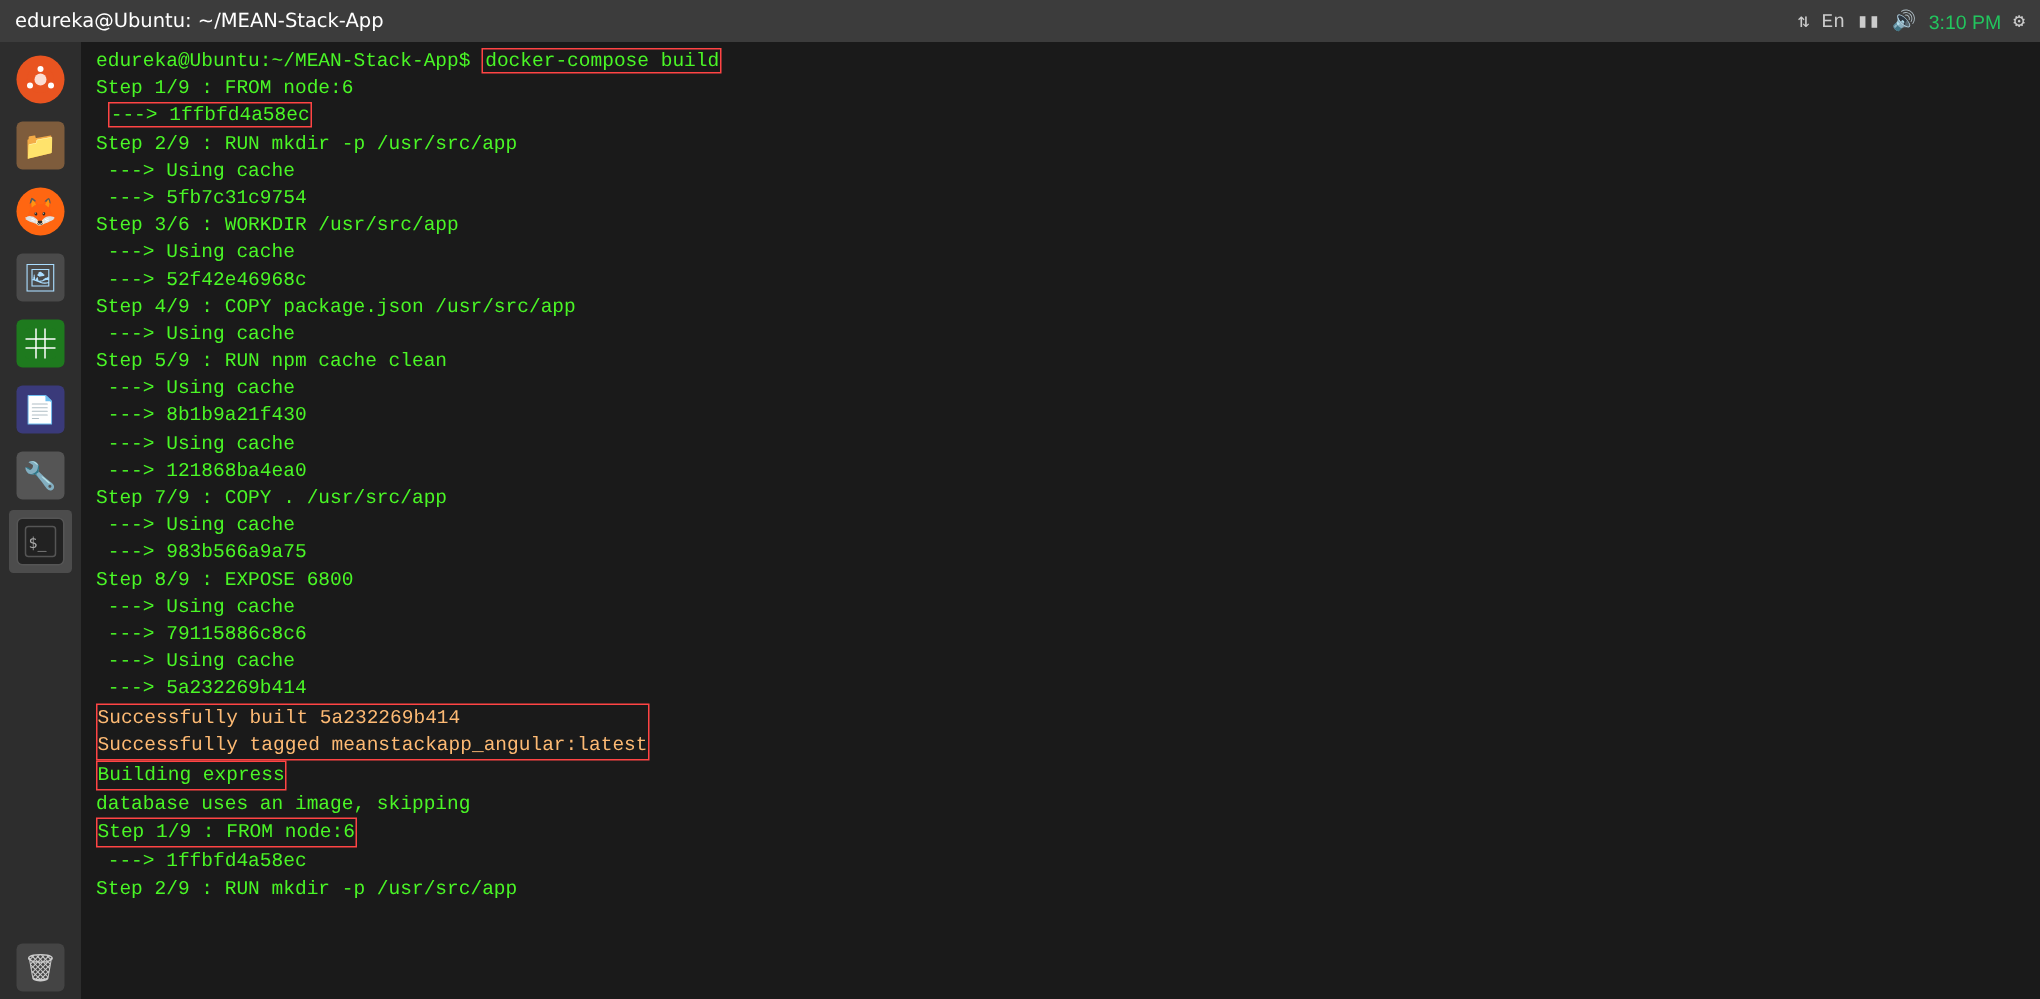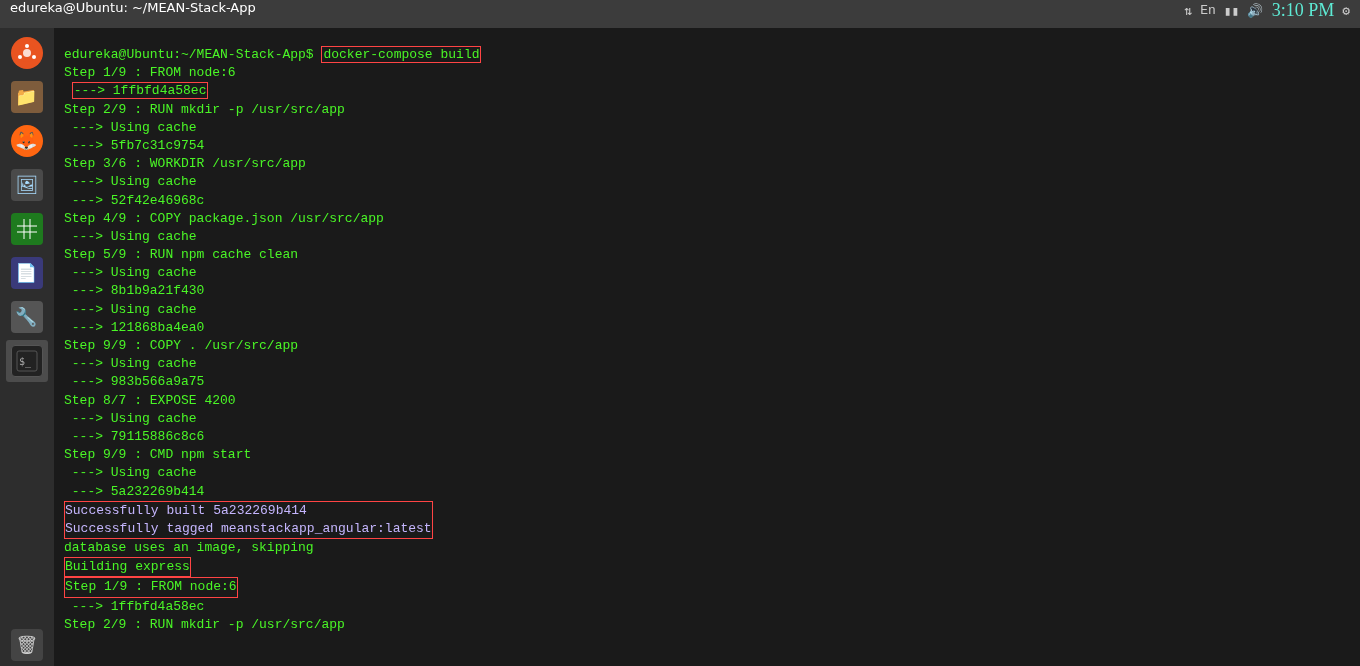--- a/index.html
+++ b/index.html
@@ -11,43 +11,43 @@
       overflow: hidden;
       display: flex;
       flex-direction: column;
     }
 
     
     .titlebar {
       background: #3c3c3c;
       height: 28px;
       display: flex;
-      align-items: flex-start;
+      align-items: center;
       justify-content: space-between;
       padding: 0 10px;
       flex-shrink: 0;
     }
     .titlebar-title {
       color: #ffffff;
       font-size: 13px;
       font-family: 'DejaVu Sans', Arial, sans-serif;
     }
     .titlebar-right {
       display: flex;
       align-items: center;
       gap: 8px;
     }
     .titlebar-icon {
       color: #cccccc;
       font-size: 13px;
     }
     .titlebar-time {
-      color: #5eead4;
-      font-size: 18px;
-      font-family: Liberation Serif, serif;
+      color: #22c55e;
+      font-size: 13px;
+      font-family: Liberation Sans, sans-serif;
     }
 
     
     .main-area {
       display: flex;
       flex: 1;
       overflow: hidden;
     }
 
     
@@ -101,21 +101,21 @@
     
     .terminal {
       flex: 1;
       background: #1a1a1a;
       display: flex;
       flex-direction: column;
       overflow: hidden;
     }
     .terminal-content {
       flex: 1;
-      padding: 18px 10px;
+      padding: 4px 10px;
       overflow: hidden;
       color: #4af626;
       font-size: 13px;
       line-height: 1.4;
     }
     .line {
       white-space: pre;
       display: block;
     }
     .cmd-highlight {
@@ -125,21 +125,21 @@
       padding: 0 1px;
     }
     .hash-highlight {
       border: 1px solid #ff4444;
       color: #4af626;
       background: transparent;
       padding: 0 1px;
     }
     .success-highlight {
       border: 1px solid #ff4444;
-      color: #c4b5fd;
+      color: #fdba74;
       background: transparent;
       display: inline-block;
     }
     .building-highlight {
       border: 1px solid #ff4444;
       color: #4af626;
       background: transparent;
       display: inline-block;
     }
   </style>
@@ -222,31 +222,30 @@
       <span class="line">Step 3/6 : WORKDIR /usr/src/app</span>
       <span class="line"> ---&gt; Using cache</span>
       <span class="line"> ---&gt; 52f42e46968c</span>
       <span class="line">Step 4/9 : COPY package.json /usr/src/app</span>
       <span class="line"> ---&gt; Using cache</span>
       <span class="line">Step 5/9 : RUN npm cache clean</span>
       <span class="line"> ---&gt; Using cache</span>
       <span class="line"> ---&gt; 8b1b9a21f430</span>
       <span class="line"> ---&gt; Using cache</span>
       <span class="line"> ---&gt; 121868ba4ea0</span>
-      <span class="line">Step 9/9 : COPY . /usr/src/app</span>
+      <span class="line">Step 7/9 : COPY . /usr/src/app</span>
       <span class="line"> ---&gt; Using cache</span>
       <span class="line"> ---&gt; 983b566a9a75</span>
-      <span class="line">Step 8/7 : EXPOSE 4200</span>
+      <span class="line">Step 8/9 : EXPOSE 6800</span>
       <span class="line"> ---&gt; Using cache</span>
       <span class="line"> ---&gt; 79115886c8c6</span>
-      <span class="line">Step 9/9 : CMD npm start</span>
       <span class="line"> ---&gt; Using cache</span>
       <span class="line"> ---&gt; 5a232269b414</span>
       <span class="line"><span class="success-highlight">Successfully built 5a232269b414
 Successfully tagged meanstackapp_angular:latest</span></span>
+      <span class="line"><span class="building-highlight">Building express</span></span>
       <span class="line">database uses an image, skipping</span>
-      <span class="line"><span class="building-highlight">Building express</span></span>
       <span class="line"><span class="building-highlight">Step 1/9 : FROM node:6</span></span>
       <span class="line"> ---&gt; 1ffbfd4a58ec</span>
       <span class="line">Step 2/9 : RUN mkdir -p /usr/src/app</span>
     </div>
   </div>
 </div>
 
 </body></html>

